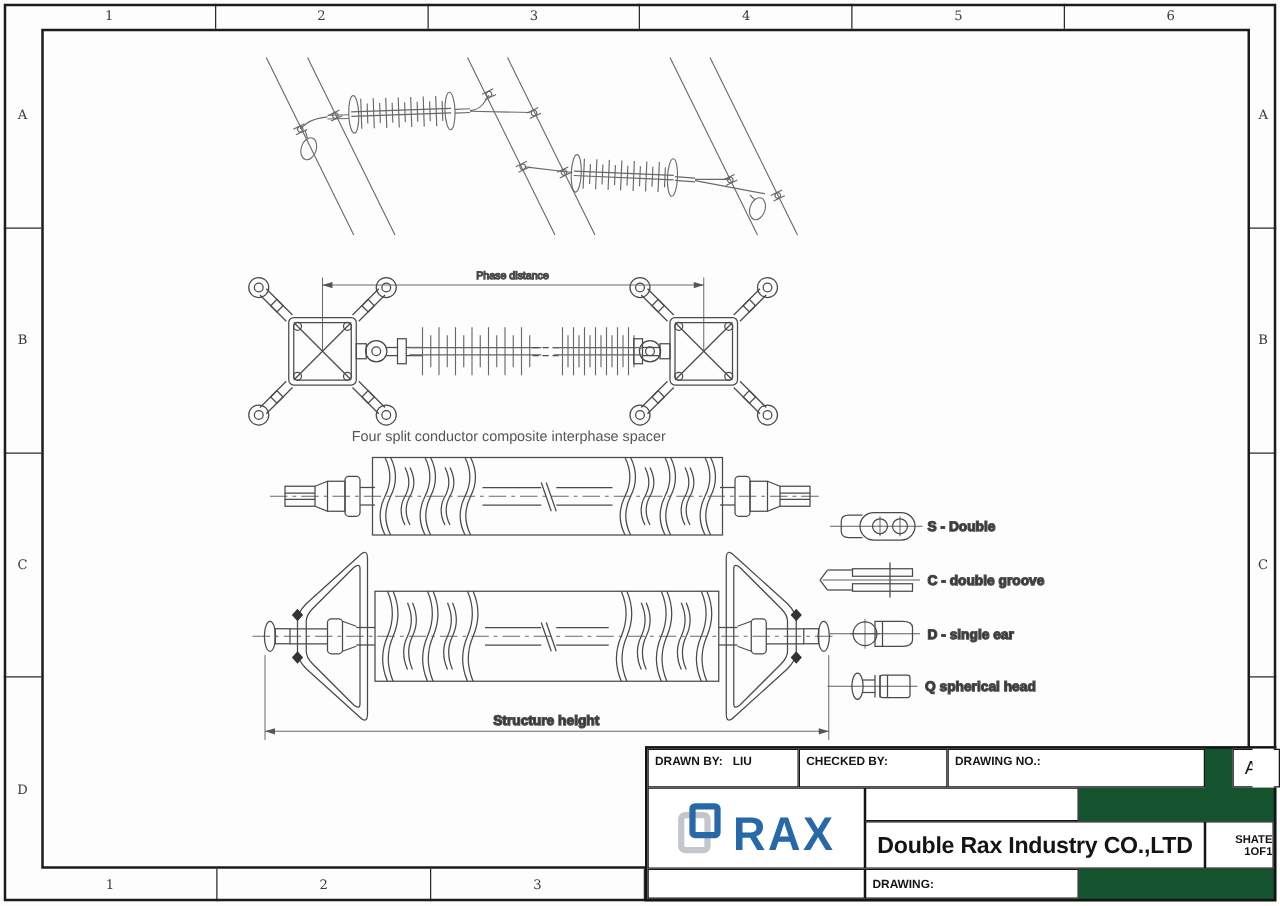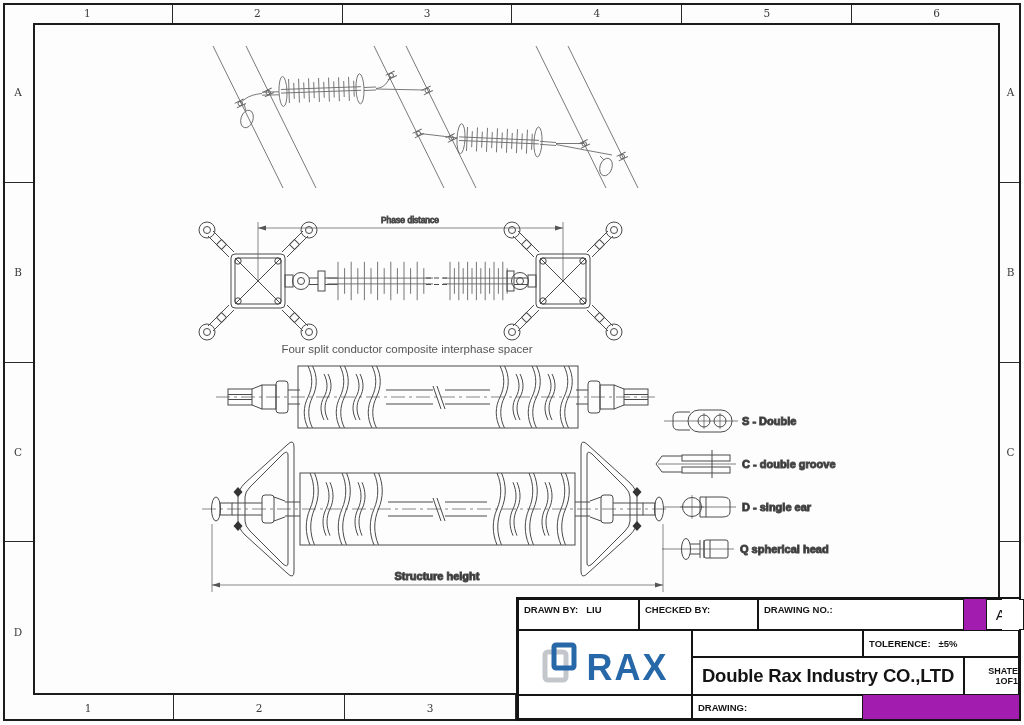--- a/index.html
+++ b/index.html
@@ -28,21 +28,21 @@
   .gs-right .c:last-child { border-bottom:none; }
 
   svg.art { position:absolute; left:0; top:0; }
   .vens line, .vens path { vector-effect:non-scaling-stroke; }
   text.small { font-family:"Liberation Sans",sans-serif; font-size:8.5px; fill:#4a4a4a; }
   text.cap { font-family:"Liberation Sans",sans-serif; font-size:11.5px; fill:#555; }
   text.dim { font-family:"Liberation Sans",sans-serif; font-size:11px; font-weight:600; fill:#2a2a2a; }
   text.leg { font-family:"Liberation Sans",sans-serif; font-size:11px; font-weight:600; fill:#2a2a2a; }
 
   .tb { position:absolute; left:516px; top:597px; width:505px; height:124px;
-        border:2px solid #141414; background:#a21caf; }
+        border:2px solid #141414; background:#14532d; }
   .tbc { position:absolute; border:1px solid #141414; background:#fff;
          font-size:9.5px; font-weight:700; color:#141414; padding:4px 5px;
          display:flex; gap:8px; align-items:flex-start; overflow:hidden; }
   .tbc.vcenter { align-items:center; }
   .tbc.nolines { border:none; }
   .tbc.center { align-items:center; justify-content:center; padding:0; }
   .tb-a4 { font-size:15px; font-weight:500; }
   .tb-company { font-size:18.5px; font-weight:700; letter-spacing:-0.2px; }
   .tb-shate { font-size:9px;text-align:right; }
   .logo-wrap { display:flex; align-items:flex-end; justify-content:center; gap:7px; }
@@ -362,24 +362,20 @@
     <div class="tbc center" style="left:0;top:31px;width:174px;height:65px">
       <div class="logo-wrap">
         <svg width="38" height="44" viewBox="0 0 38 44">
           <rect x="4" y="11" width="21" height="28" rx="3" fill="none" stroke="#c3c7cc" stroke-width="5"></rect>
           <rect x="13" y="4" width="20" height="23" rx="2" fill="none" stroke="#2768a9" stroke-width="5"></rect>
         </svg>
         <span class="logo-text">RAX</span>
       </div>
     </div>
     <div class="tbc" style="left:174px;top:31px;width:171px;height:27px"></div>
-    <div class="tbc vcenter" style="left:345px;top:31px;width:156px;height:27px">
-      <span>TOLERENCE:</span>
-      <span>±5%</span>
-    </div>
     <div class="tbc center tb-company" style="left:174px;top:58px;width:272px;height:38px">
       <span>Double Rax Industry CO.,LTD</span>
     </div>
     <div class="tbc center tb-shate" style="left:446px;top:58px;width:55px;height:38px">
       <span>SHATE 1OF1</span>
     </div>
     <div class="tbc" style="left:0;top:96px;width:174px;height:24px"></div>
     <div class="tbc vcenter" style="left:174px;top:96px;width:171px;height:24px">
       <span>DRAWING:</span>
     </div>

